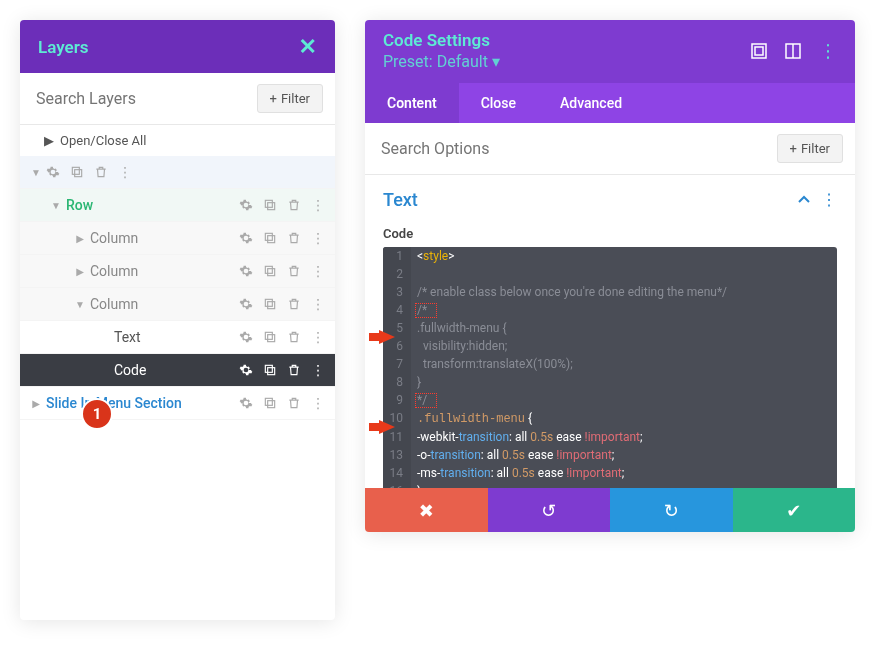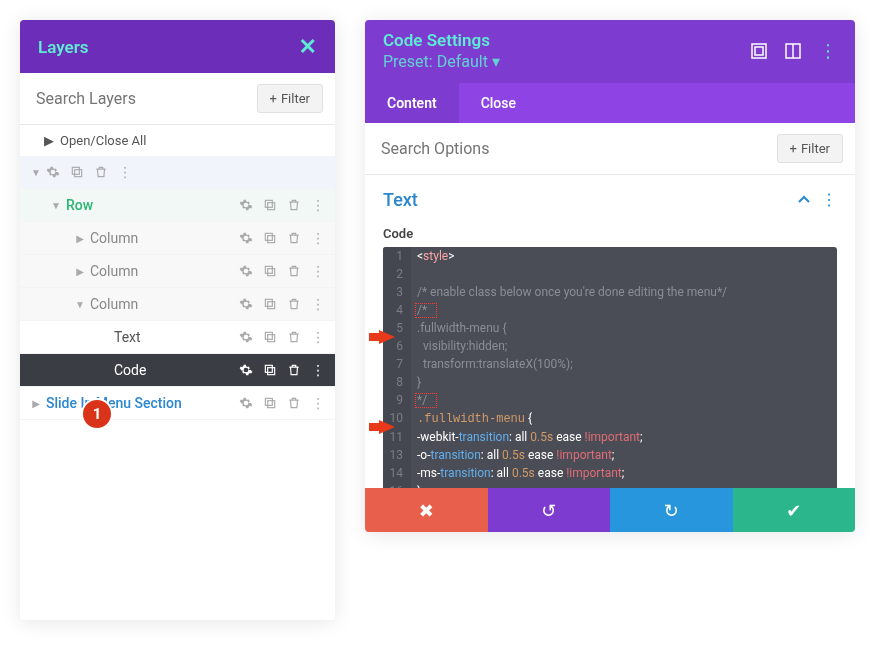--- a/index.html
+++ b/index.html
@@ -48,21 +48,21 @@
 .section-hdr { display: flex; justify-content: space-between; align-items: center; padding: 14px 18px 8px; }
 .section-hdr .title { color: #2a87d0; font-size: 18px; font-weight: 500; }
 .section-hdr .ctr { color: #2a87d0; display: flex; gap: 10px; align-items: center; }
 .field-label { padding: 8px 18px 6px; font-size: 13px; font-weight: 600; color: #444; }
 
 
 .code-editor { background: #4a4d56; color: #ccc; font-family: "Courier New", monospace; font-size: 12px; margin: 0 18px; border-radius: 3px; overflow: hidden; position: relative; height: 290px; }
 .code-line { display: flex; line-height: 1.5; }
 .lineno { width: 28px; text-align: right; padding-right: 8px; color: #7a7d86; user-select: none; background: #44474f; }
 .code { white-space: pre; padding-left: 6px; flex: 1; }
-.tag { color: #fca5a5; }
+.tag { color: #eab308; }
 .comm { color: #8a8d96; }
 .sel { color: #d19a66; font-family: Liberation Mono, monospace; }
 .prop { color: #fff; }
 .fn { color: #61afef; text-align: right; }
 .val { color: #d19a66; }
 .kw { color: #e06c75; }
 .punc { color: #fff; }
 
 
 .dotted-box { position: absolute; border: 1.5px dotted #ff3b2f; }
@@ -312,20 +312,21 @@
             <rect x="1" y="1" width="14" height="14" fill="none" stroke="#fff" stroke-width="1.5"></rect>
             <line x1="8" y1="1" x2="8" y2="15" stroke="#fff" stroke-width="1.5"></line>
           </svg>
         </span>
       <span style="font-size:18px;">⋮</span>
     </div>
   </div>
   <div class="tabs">
     <div class="tab active">Content</div>
     <div class="tab">Close</div>
+    <div class="tab">Advanced</div>
   </div>
   <div class="search-bar">
     <input class="search-input" placeholder="Search Options" style="">
     <button class="filter-btn">
       <span>+</span>
       <span>Filter</span>
     </button>
   </div>
   <div class="section-hdr">
     <span class="title">Text</span>

